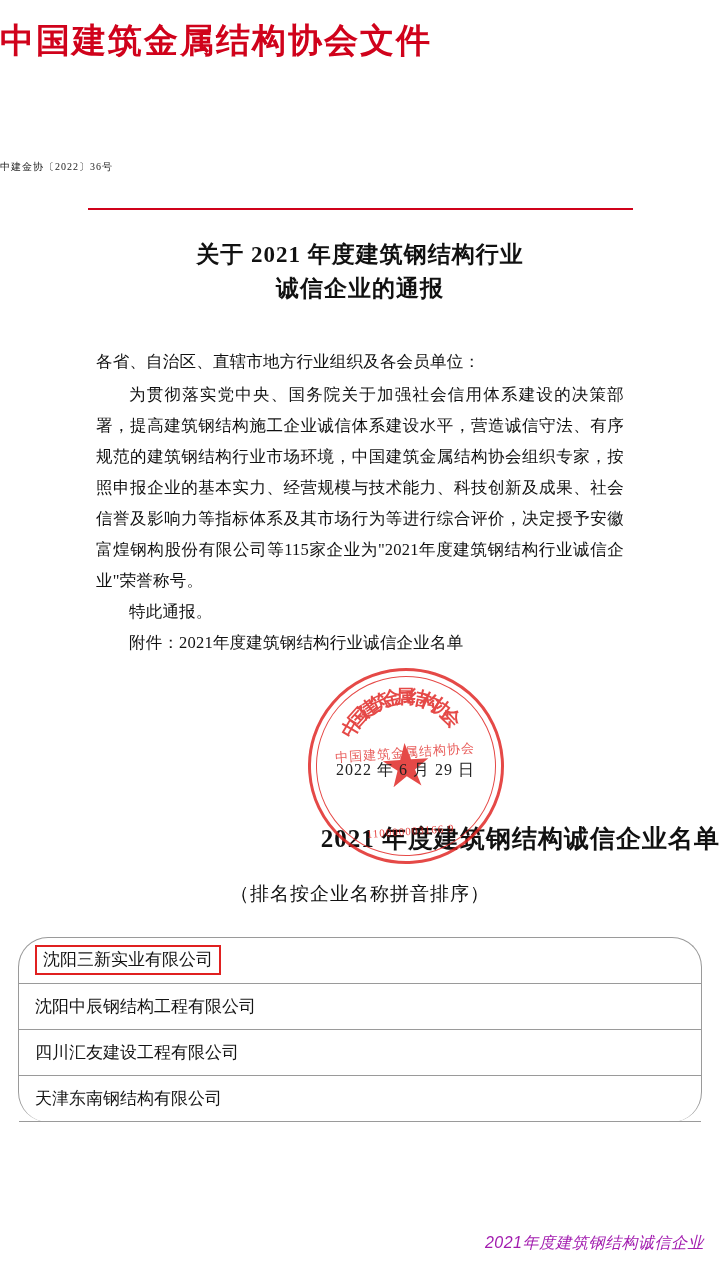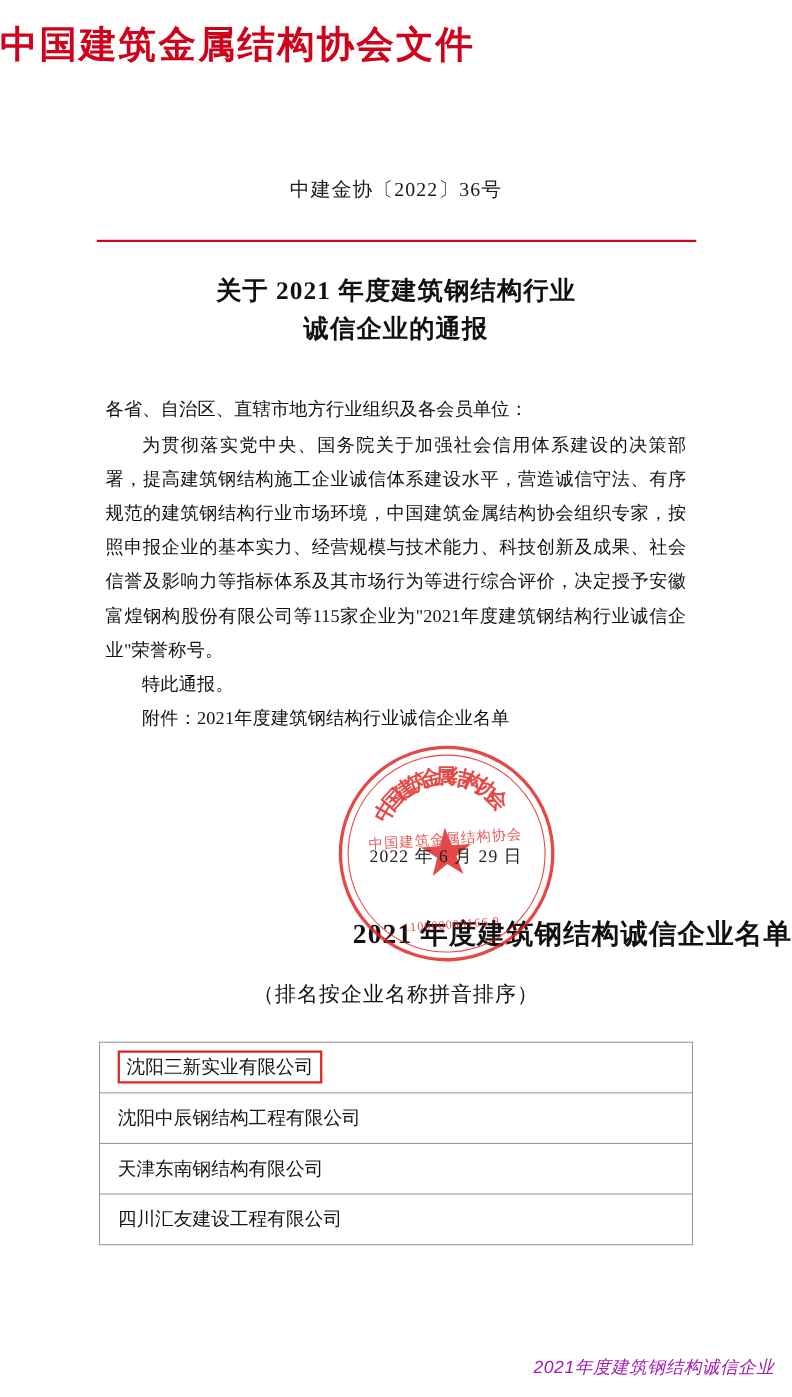--- a/index.html
+++ b/index.html
@@ -27,23 +27,22 @@
     padding-top: 18px;
   }
   .doc-header .title {
     color: #d0021b;
     font-size: 34px;
     font-weight: bold;
     letter-spacing: 2px;
     font-family: "Liberation Serif", "DejaVu Serif", serif;
   }
   .doc-number {
-    text-align: center;
     margin-top: 96px;
-    font-size: 18px;
+    font-size: 10px;
     letter-spacing: 1px;
     color: #1a1a1a;
   }
   .red-rule {
     margin: 34px auto 0 auto;
     width: 545px;
     height: 2px;
     background: #d0021b;
   }
   
@@ -172,25 +171,26 @@
     letter-spacing: 1px;
   }
   .list-subtitle {
     margin-top: 26px;
     text-align: center;
     font-size: 19px;
     letter-spacing: 1px;
   }
   .table {
     margin: 30px auto 0 auto;
-    width: 540px;
+    width: 684px;
     border-top: 1px solid #9a9a9a;
     border-left: 1px solid #9a9a9a;
     border-right: 1px solid #9a9a9a;
     box-sizing: border-box;
+    border-radius: 30px;
   }
   .row {
     height: 46px;
     line-height: 46px;
     border-bottom: 1px solid #9a9a9a;
     padding-left: 16px;
     font-size: 17px;
     font-family: "Liberation Sans", "DejaVu Sans", sans-serif;
     color: #141414;
     box-sizing: border-box;
@@ -269,22 +269,22 @@
   <div class="list-subtitle">（排名按企业名称拼音排序）</div>
 
   <div class="table">
     <div class="row highlight">
       <span class="cell-text">沈阳三新实业有限公司</span>
     </div>
     <div class="row">
       <span class="cell-text">沈阳中辰钢结构工程有限公司</span>
     </div>
     <div class="row">
+      <span class="cell-text">四川汇友建设工程有限公司</span>
+    </div>
+    <div class="row">
       <span class="cell-text">天津东南钢结构有限公司</span>
     </div>
-    <div class="row">
-      <span class="cell-text">四川汇友建设工程有限公司</span>
-    </div>
   </div>
 
   <div class="watermark">2021年度建筑钢结构诚信企业</div>
 
 </div>
 
 </body></html>

